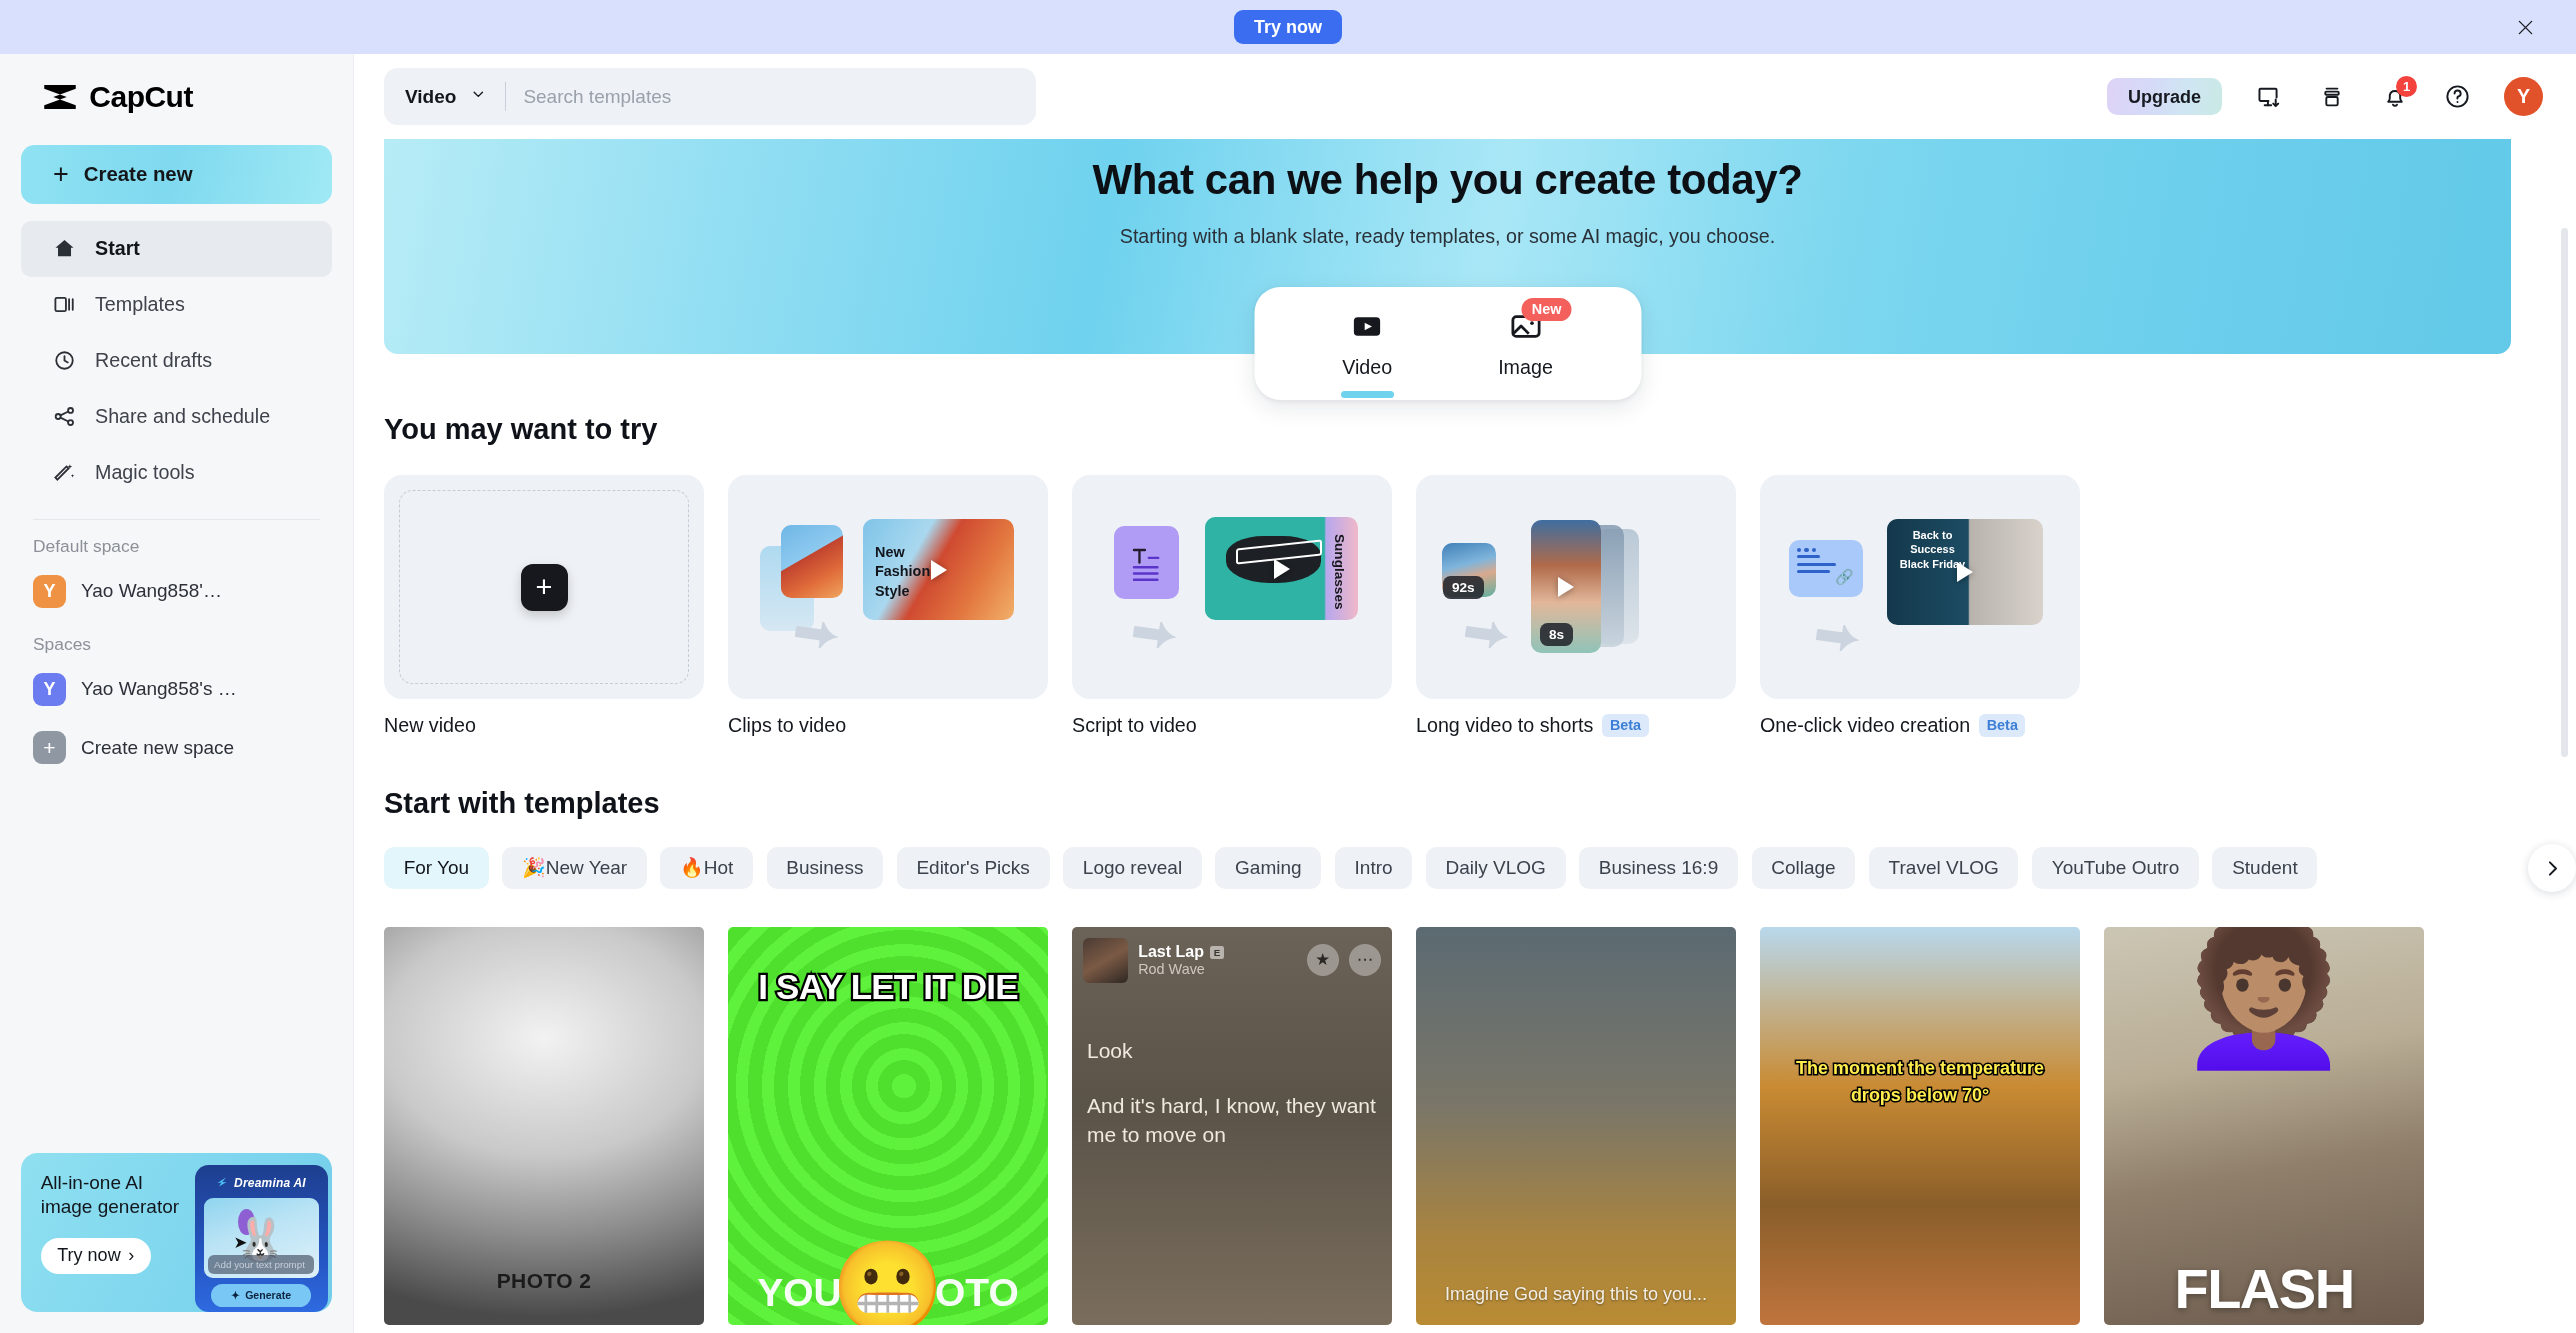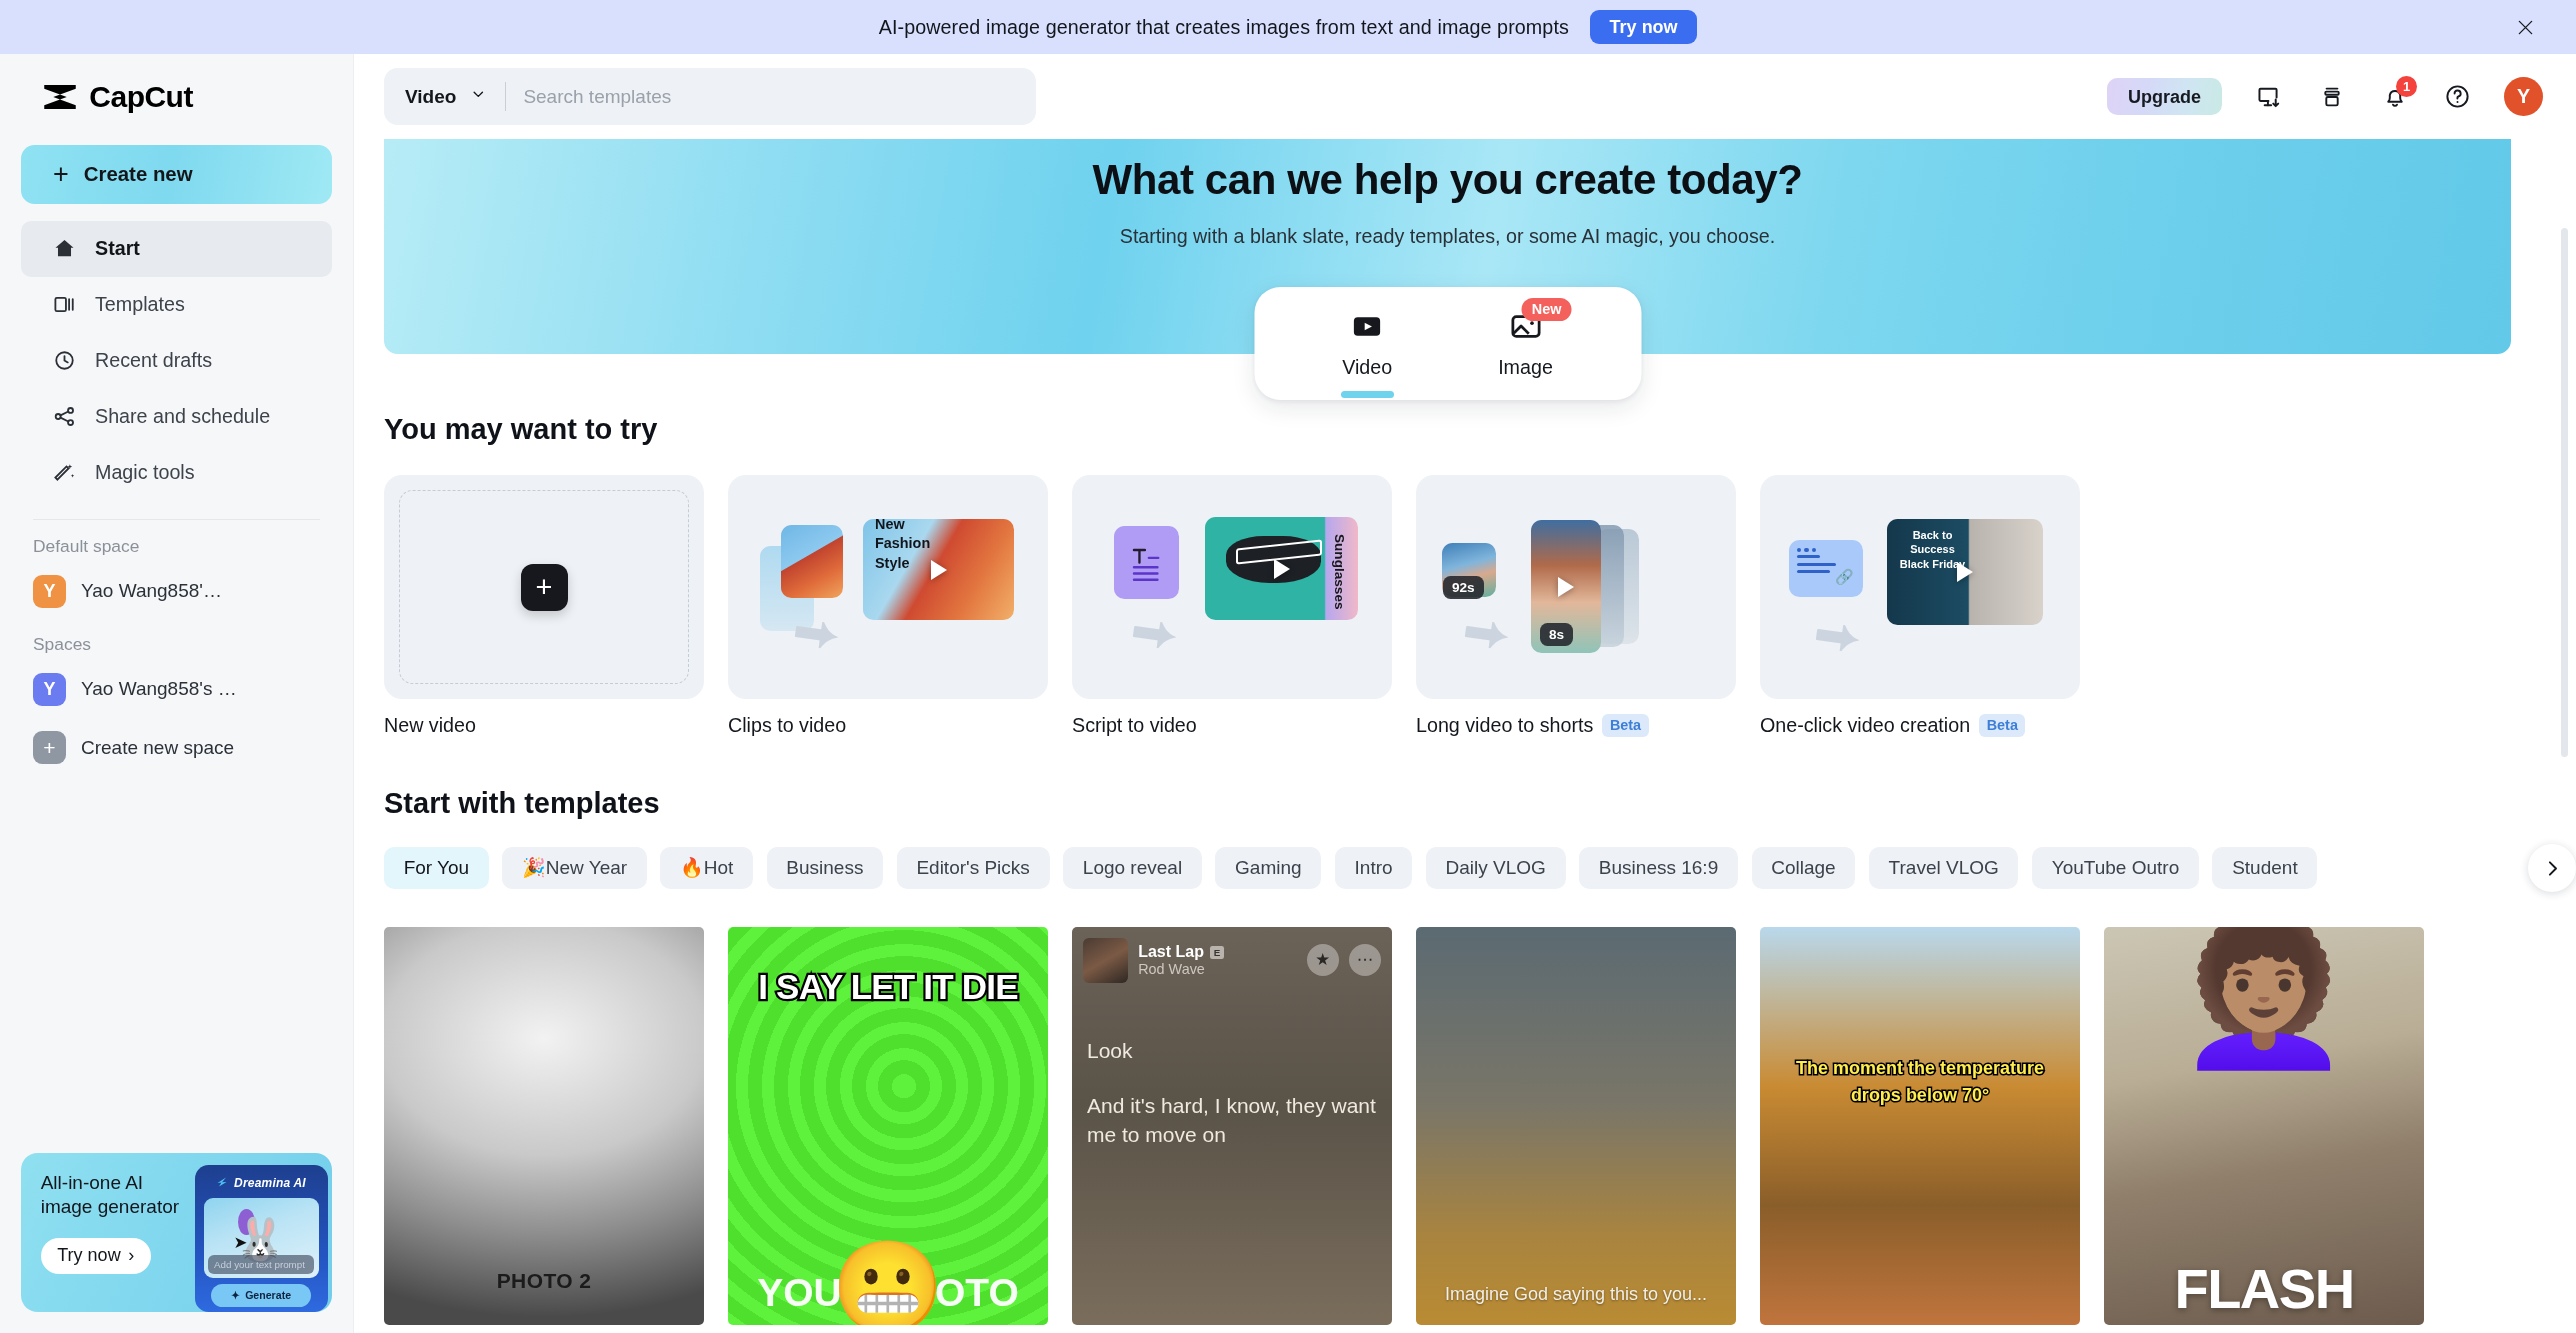--- a/index.html
+++ b/index.html
@@ -341,21 +341,20 @@
   
   #vscroll {
     position:absolute; right: 7.6px; top: 89px; width: 7.6px; height: 529px;
     background:#e3e6eb; border-radius: 4.5px;
   }
 </style>
 </head>
 <body>
 
 <div id="promo-banner">
-  <span class="promo-text">AI-powered image generator that creates images from text and image prompts</span>
   <button class="promo-btn">Try now</button>
   <span class="promo-close">
     <svg width="21" height="21" viewBox="0 0 24 24" fill="none" stroke="currentColor" stroke-width="1.6" stroke-linecap="round">
         <path d="M5 5 L19 19 M19 5 L5 19"></path>
       </svg>
   </span>
 </div>
 
 <div id="app">
 
@@ -579,21 +578,21 @@
 
           <div class="try-col">
             <div class="try-card">
               <div class="art">
                 <div class="sm" style="left:32px;top:71px;width:54px;height:85px;background:linear-gradient(180deg,#9fd4ef,#cfe5f2);opacity:.8"></div>
                 <div class="sm" style="left:53px;top:50px;width:62px;height:73px;background:linear-gradient(150deg,#6fb7e6 0%,#8dc9ef 42%,#c1442f 43%,#e06b3a 70%,#f0a55e 100%)"></div>
                 <span class="arrow" style="left:65px;top:133px;">⮕</span>
                 <div class="sm" style="left:135px;top:44px;width:151px;height:101px;background:linear-gradient(120deg,#7fc4e8 0%,#a9d8ef 34%,#cf4a31 48%,#e2753f 72%,#f2b06a 100%)">
                   <span class="play-tri"></span>
                 </div>
-                <span class="lbl-on-art" style="left:147px;top:40px;font-size:14.4px;line-height:1.35;width:70px">New Fashion Style</span>
+                <span class="lbl-on-art" style="left:147px;top:68px;font-size:14.4px;line-height:1.35;width:70px">New Fashion Style</span>
               </div>
             </div>
             <div class="try-label">
               <span>Clips to video</span>
             </div>
           </div>
 
           <div class="try-col">
             <div class="try-card">
               <div class="art">

